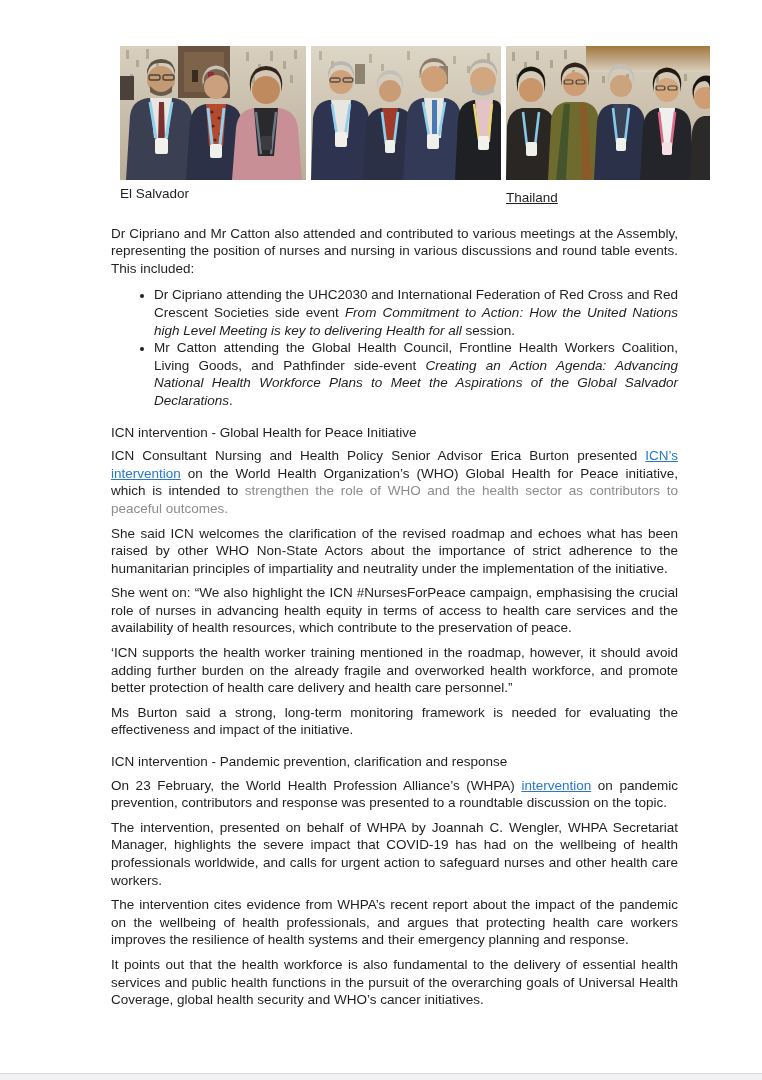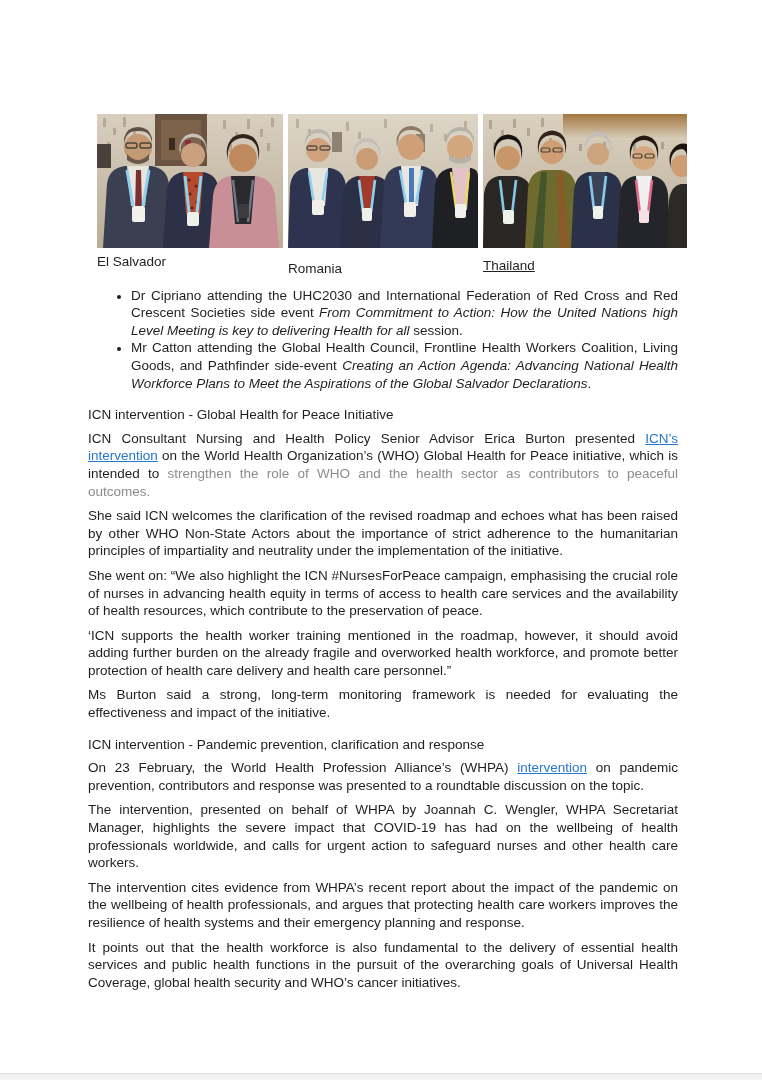--- a/index.html
+++ b/index.html
@@ -1,21 +1,21 @@
 <!DOCTYPE html>
 <html style="--text: #1f1f1f; --link: #2777cc; --muted: #8c8c8c;"><head>
 <meta charset="utf-8">
 <style>
   html,body{margin:0;padding:0;background:#ffffff;}
   body{width:762px;height:1080px;overflow:hidden;position:relative;
        font-family:"Liberation Sans","DejaVu Sans",sans-serif;color:var(--text,#1f1f1f);}
   .viewer-top-shadow{position:absolute;top:-7px;left:195px;width:430px;height:10px;border-radius:50%;
        box-shadow:0 3px 7px rgba(0,0,0,0.16);}
   .page{position:absolute;inset:0;background:#fff;}
-  .content{padding:114px 84px 0 88px;font-size:13.5px;line-height:17.6px;}
+  .content{padding:46px 84px 0 88px;font-size:13.5px;line-height:17.6px;margin-left:23px;}
   
   .photo-row{display:flex;margin-left:9px;gap:5px;}
   .photo-fig{margin:0;padding:0;}
   .photo-img{display:block;background:#cfc6b4;}
   .caption{font-size:13.5px;color:#1f1f1f;}
   .cap-0{margin-top:5px;}
   .cap-1{margin-top:12px;}
   .cap-2{margin-top:9px;text-decoration:underline;}
   
   p.para{margin:0 0 7px 0;text-align:justify;}
@@ -169,21 +169,20 @@
           <g>
             <path d="M144 134 L147 72 Q149 56 163 54 L183 54 Q190 55 190 62 L190 134 Z" fill="#1f2024"></path>
             <path d="M164 54 L182 54 L179 96 L168 96 Z" fill="#e3c3c6"></path>
             <circle cx="172" cy="34" r="13" fill="#d2a67e"></circle>
             <path d="M158 31 Q160 16 172 17 Q184 16 186 31 L186 24 Q182 13 172 13 Q162 13 158 24 Z" fill="#b5b0a8"></path>
             <path d="M161 40 Q172 50 183 40 L183 46 Q172 53 161 46 Z" fill="#b5b0a8"></path>
             <path d="M163 58 L168 94 M181 58 L177 94" stroke="#e9d96a" stroke-width="2.4" fill="none"></path>
             <rect x="167" y="90" width="11" height="14" rx="2" fill="#f2f1ec"></rect>
           </g>
         </svg>
-        <figcaption class="caption cap-1">Romania</figcaption>
       </figure>
 
       <figure class="photo-fig">
         <svg class="photo-img" width="204" height="134" viewBox="0 0 204 134">
           <defs>
             <linearGradient id="wall3" x1="0" y1="0" x2="0" y2="1">
               <stop offset="0" stop-color="#d9d0bf"></stop>
                 <stop offset="1" stop-color="#bcb09a"></stop>
             </linearGradient>
             <linearGradient id="ceil3" x1="0" y1="0" x2="0" y2="1">
@@ -248,20 +247,21 @@
           <g>
             <path d="M184 134 L186 86 Q188 72 198 70 L204 70 L204 134 Z" fill="#2c2a28"></path>
             <circle cx="199" cy="52" r="11" fill="#cf9d74"></circle>
             <path d="M188 54 Q186 36 199 35 Q204 36 204 44 L204 30 Q196 28 190 35 Q184 42 188 54 Z" fill="#1c150f"></path>
           </g>
         </svg>
         <figcaption class="caption cap-2">Thailand</figcaption>
       </figure>
     </div>
 
+    <p class="para first-para"><span class="txt">Dr Cipriano and Mr Catton also attended and contributed to various meetings at the Assembly, representing the position of nurses and nursing in various discussions and round table events. This included:</span></p>
     <ul class="bullets">
       <li><span class="txt">Dr Cipriano attending the UHC2030 and International Federation of Red Cross and Red Crescent Societies side event </span><span class="it">From Commitment to Action:  How the United Nations high Level Meeting is key to delivering Health for all</span><span class="txt"> session.</span></li>
       <li><span class="txt">Mr Catton attending the Global Health Council, Frontline Health Workers Coalition, Living Goods, and Pathfinder side-event </span><span class="it">Creating an Action Agenda: Advancing National Health Workforce Plans to Meet the Aspirations of the Global Salvador Declarations</span><span class="txt">.</span></li>
     </ul>
 
     <section>
       <h2 class="sec-heading">ICN intervention - Global Health for Peace Initiative</h2>
       <p class="para"><span class="txt">ICN Consultant Nursing and Health Policy Senior Advisor Erica Burton presented </span><a class="link" href="#">ICN’s intervention</a><span class="txt"> on the World Health Organization’s (WHO) Global Health for Peace initiative, which is intended to </span><span class="muted">strengthen the role of WHO and the health sector as contributors to peaceful outcomes.</span></p>
       <p class="para"><span class="txt">She said ICN welcomes the clarification of the revised roadmap and echoes what has been raised by other WHO Non-State Actors about the importance of strict adherence to the humanitarian principles of impartiality and neutrality under the implementation of the initiative.</span></p>
       <p class="para"><span class="txt">She went on: “We also highlight the ICN #NursesForPeace campaign, emphasising the crucial role of nurses in advancing health equity in terms of access to health care services and the availability of health resources, which contribute to the preservation of peace.</span></p>

